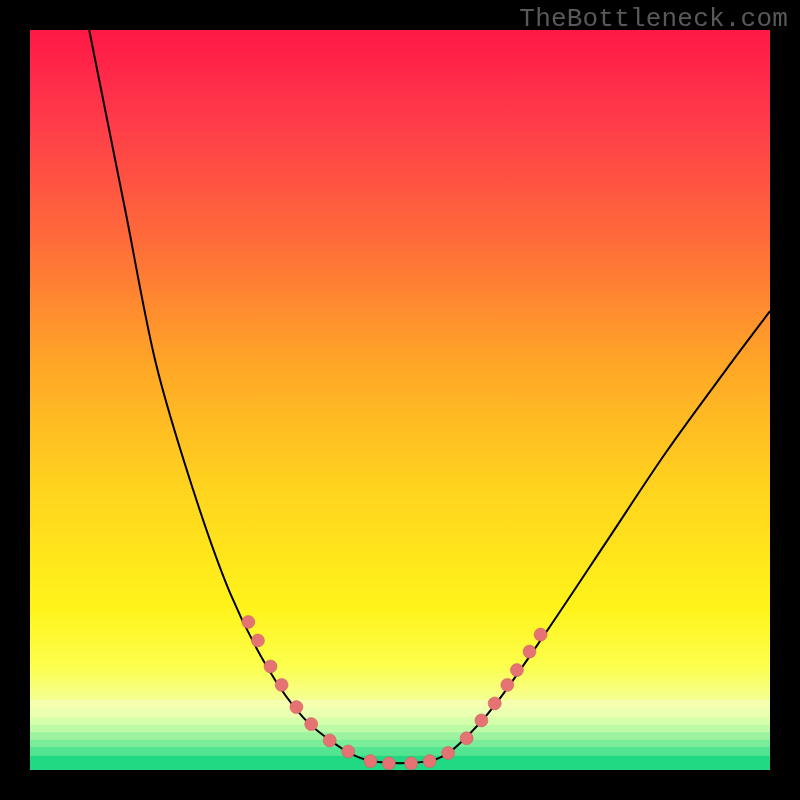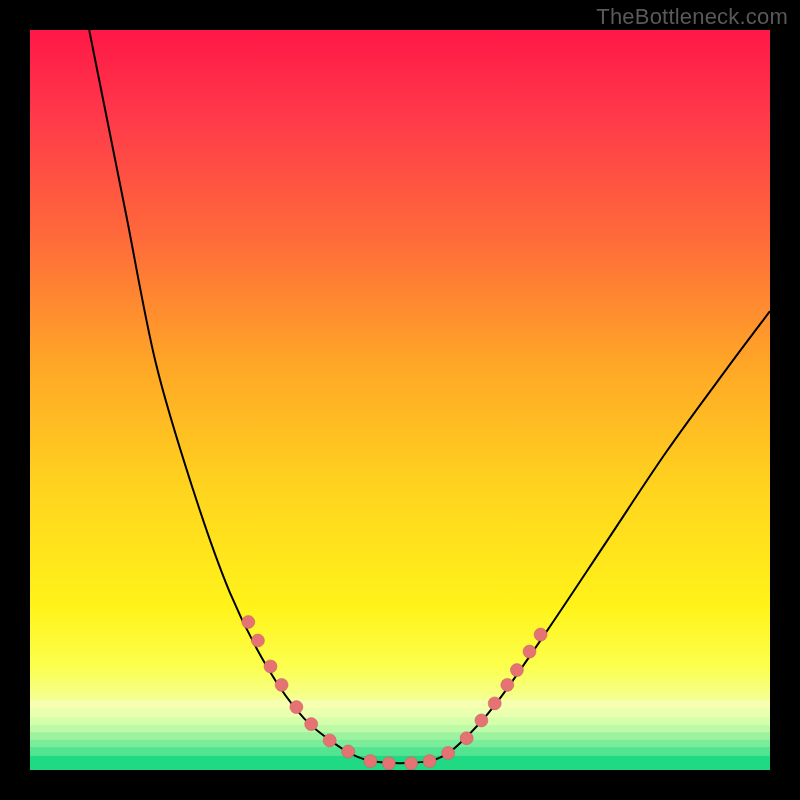--- a/index.html
+++ b/index.html
@@ -13,22 +13,22 @@
   .outer {
     position: relative;
     width: 800px;
     height: 800px;
     background: #000;
   }
   .watermark {
     position: absolute;
     top: 4px;
     right: 12px;
-    font-family: Liberation Sans, sans-serif;
-    font-size: 22px;
+    font-family: Liberation Mono, monospace;
+    font-size: 26px;
     color: #58595b;
     font-weight: 500;
     letter-spacing: 0.2px;
     z-index: 10;
   }
   .plot-frame {
     position: absolute;
     left: 30px;
     top: 30px;
     width: 740px;

